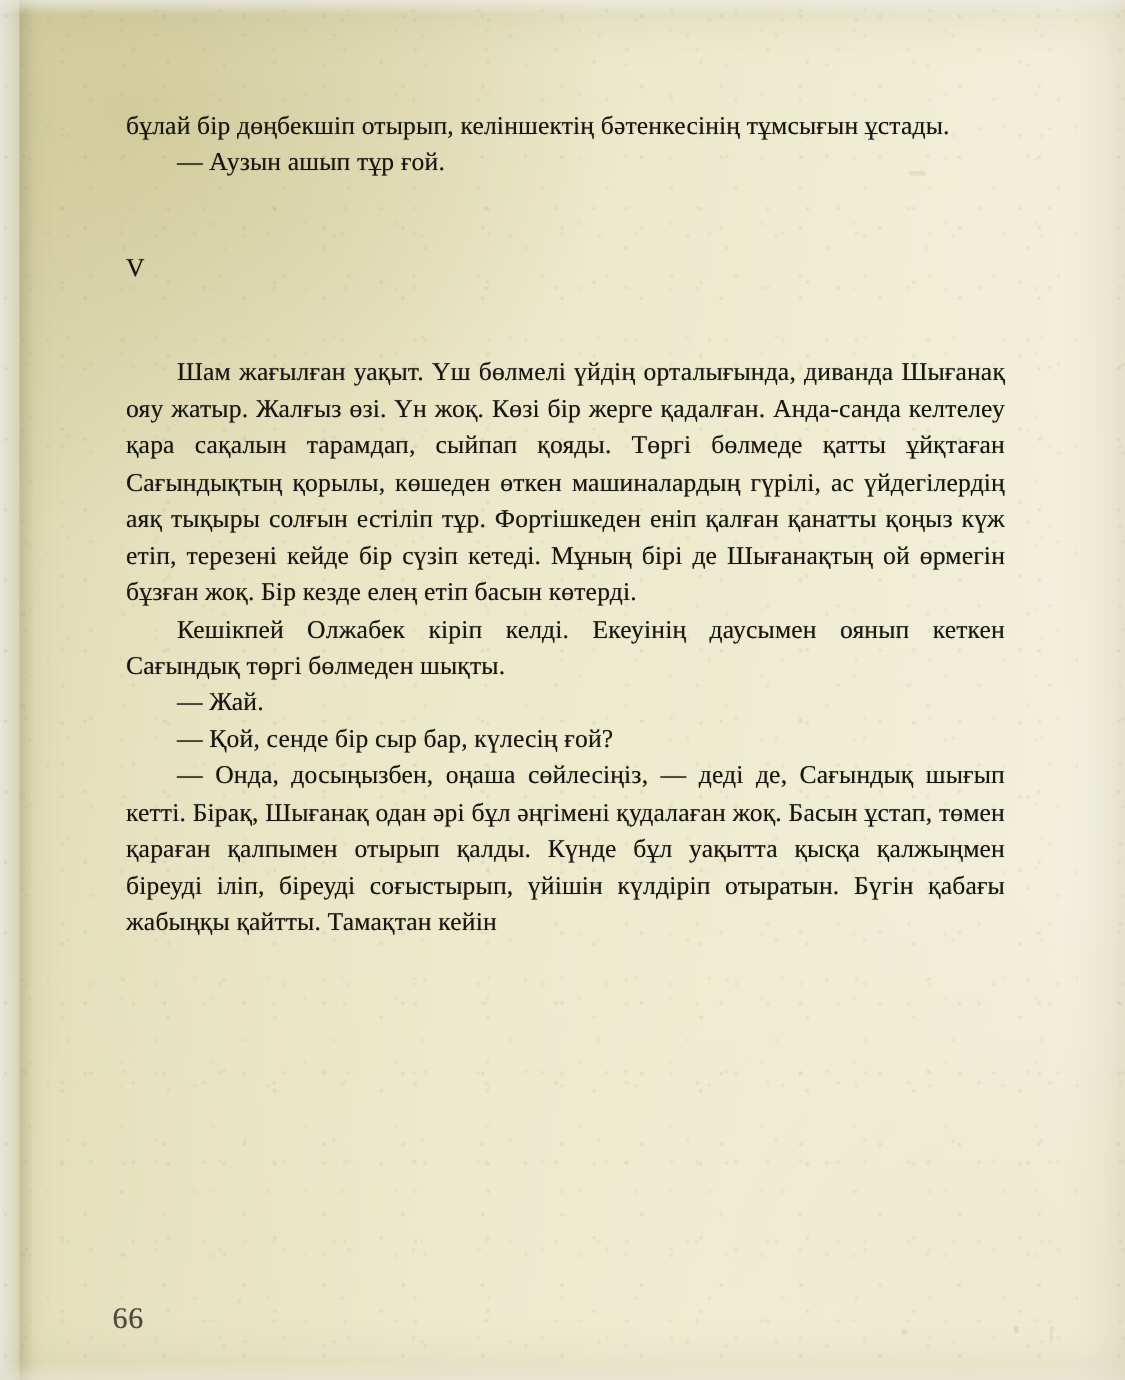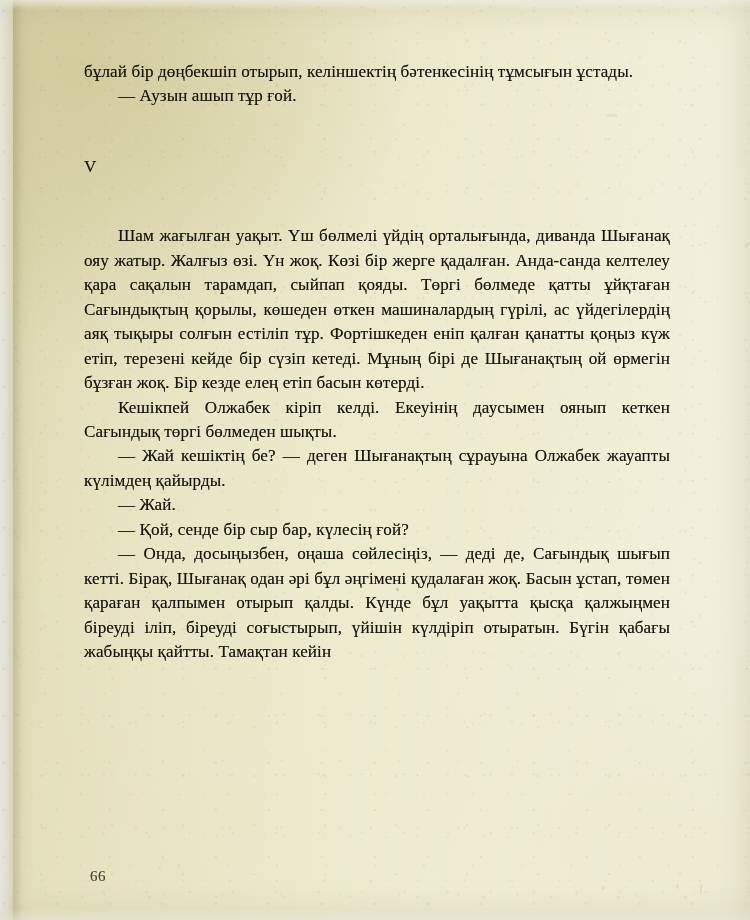--- a/index.html
+++ b/index.html
@@ -81,36 +81,36 @@
     text-align: justify;
     text-justify: inter-word;
     letter-spacing: .1px;
     -webkit-font-smoothing: antialiased;
   }
   .text-block p {
     margin: 0;
     text-align: justify;
   }
   p.indent { text-indent: 34px; }
-  p.flush  { text-indent: 0; }
+  p.flush  { text-indent: 0; margin-top: 12px; }
   .section-num {
     text-align: center;
     margin: 0;
     text-indent: 0;
     font-size: 17.1px;
     line-height: 24.45px;
     padding-top: 46px;
     padding-bottom: 45px;
     letter-spacing: .5px;
   }
   .page-number {
     position: absolute;
-    left: 90px;
+    left: 75px;
     top: 868px;
-    font-size: 15px;
+    font-size: 20px;
     color: #2a2920;
     letter-spacing: .5px;
     opacity: .82;
   }
   
   .ink { text-shadow: 0 0 .55px rgba(30,28,18,.55); }
   .blur-edge {
     position: absolute;
     inset: 0;
     pointer-events: none;
@@ -129,21 +129,20 @@
 
   <div class="text-block ink">
 
     <p class="flush">бұлай бір дөңбекшіп отырып, келіншектің бәтенкесінің тұмсығын ұстады.</p>
     <p class="indent">— Аузын ашып тұр ғой.</p>
 
     <p class="section-num">V</p>
 
     <p class="indent">Шам жағылған уақыт. Үш бөлмелі үйдің орталығында, диванда Шығанақ ояу жатыр. Жалғыз өзі. Үн жоқ. Көзі бір жерге қадалған. Анда-санда келтелеу қара сақалын тарамдап, сыйпап қояды. Төргі бөлмеде қатты ұйқтаған Сағындықтың қорылы, көшеден өткен машиналардың гүрілі, ас үйдегілердің аяқ тықыры солғын естіліп тұр. Фортішкеден еніп қалған қанатты қоңыз күж етіп, терезені кейде бір сүзіп кетеді. Мұның бірі де Шығанақтың ой өрмегін бұзған жоқ. Бір кезде елең етіп басын көтерді.</p>
     <p class="indent">Кешікпей Олжабек кіріп келді. Екеуінің даусымен оянып кеткен Сағындық төргі бөлмеден шықты.</p>
-    <p class="indent">— Жай кешіктің бе? — деген Шығанақтың сұрауына Олжабек жауапты күлімдең қайырды.</p>
     <p class="indent">— Жай.</p>
     <p class="indent">— Қой, сенде бір сыр бар, күлесің ғой?</p>
     <p class="indent">— Онда, досыңызбен, оңаша сөйлесіңіз, — деді де, Сағындық шығып кетті. Бірақ, Шығанақ одан әрі бұл әңгімені қудалаған жоқ. Басын ұстап, төмен қараған қалпымен отырып қалды. Күнде бұл уақытта қысқа қалжыңмен біреуді іліп, біреуді соғыстырып, үйішін күлдіріп отыратын. Бүгін қабағы жабыңқы қайтты. Тамақтан кейін</p>
 
   </div>
 
   <div class="page-number ink">66</div>
 
   <span class="speck" style="left:606px; top:114px; width:11px; height:3px; border-radius:1px; opacity:.35;"></span>
   <span class="speck" style="left:396px; top:588px; width:3px; height:3px;"></span>

